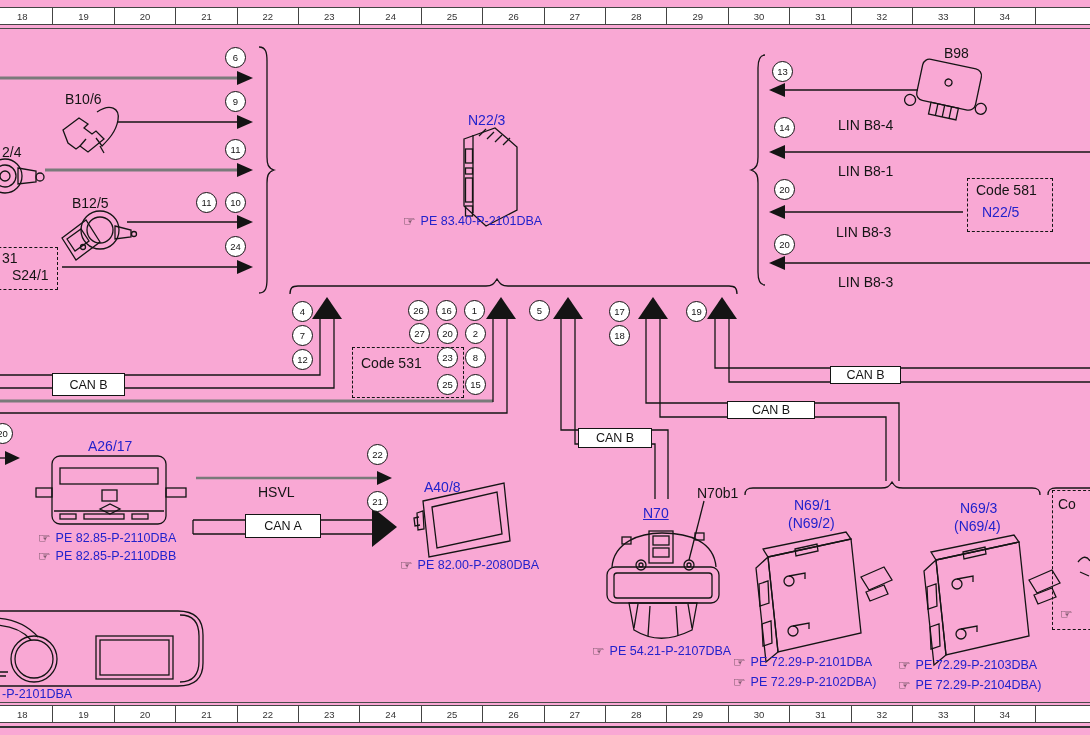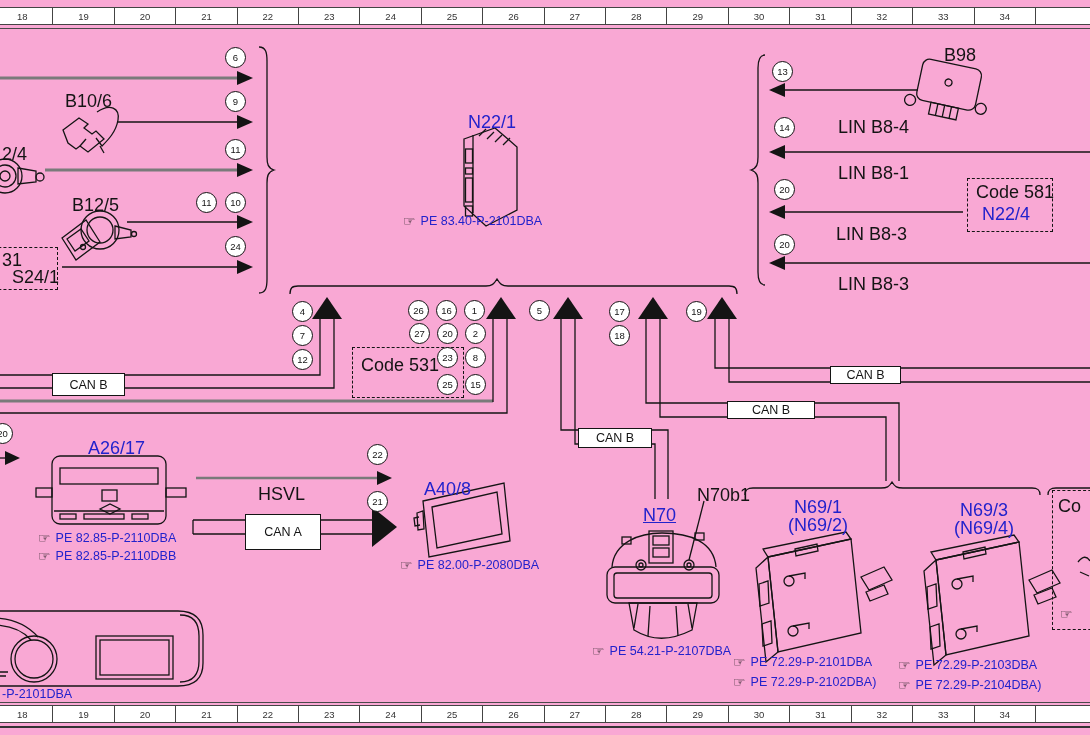--- a/index.html
+++ b/index.html
@@ -7,21 +7,21 @@
          font-family:"Liberation Sans",sans-serif;color:#141414;}
   
   .ruler{position:absolute;left:-8px;width:1098px;height:18px;display:flex;
          border-top:1px solid #444;border-bottom:1px solid #444;box-sizing:border-box;background:#fff;z-index:5;}
   .ruler-cells{display:flex;width:1044px;}
   .ruler-cell{flex:1;border-right:1px solid #444;display:flex;align-items:center;justify-content:center;
               font-size:9.5px;color:#333;box-sizing:border-box;}
   .ruler-stub{flex:1;}
   .hline{position:absolute;left:0;right:0;background:#4a4a4a;z-index:5;}
   
-  .lbl{position:absolute;font-size:18px;white-space:nowrap;z-index:4;}
+  .lbl{position:absolute;font-size:14px;white-space:nowrap;z-index:4;}
   .blue{color:#2222cc;}
   
   .circ{position:absolute;width:21px;height:21px;border:1.3px solid #141414;border-radius:50%;
         background:#fff;display:flex;align-items:center;justify-content:center;
         font-size:9.5px;z-index:3;box-sizing:border-box;}
   
   .busbox{position:absolute;background:#fff;border:1.4px solid #141414;display:flex;
           align-items:center;justify-content:center;font-size:12.5px;z-index:3;box-sizing:border-box;}
   
   .dashbox{position:absolute;border:1.4px dashed #141414;z-index:2;box-sizing:border-box;}
@@ -327,35 +327,35 @@
 
   <div class="dashbox" style="left:-12px;top:247px;width:70px;height:43px;"></div>
   <div class="dashbox" style="left:967px;top:178px;width:86px;height:54px;"></div>
   <div class="dashbox" style="left:352px;top:347px;width:112px;height:51px;"></div>
   <div class="dashbox" style="left:1052px;top:490px;width:60px;height:140px;"></div>
 
   <div class="busbox" style="left:52px;top:373px;width:73px;height:23px;">CAN B</div>
   <div class="busbox" style="left:578px;top:428px;width:74px;height:20px;">CAN B</div>
   <div class="busbox" style="left:727px;top:401px;width:88px;height:18px;">CAN B</div>
   <div class="busbox" style="left:830px;top:366px;width:71px;height:18px;">CAN B</div>
-  <div class="busbox" style="left:245px;top:514px;width:76px;height:36px;">CAN A</div>
+  <div class="busbox" style="left:245px;top:514px;width:76px;height:24px;">CAN A</div>
 
   <div class="lbl" style="left:65px;top:91px;">B10/6</div>
   <div class="lbl" style="left:2px;top:144px;">2/4</div>
   <div class="lbl" style="left:72px;top:195px;">B12/5</div>
   <div class="lbl" style="left:2px;top:250px;">31</div>
   <div class="lbl" style="left:12px;top:267px;">S24/1</div>
-  <div class="lbl blue" style="left:468px;top:112px;">N22/1</div>
+  <div class="lbl blue" style="left:468px;top:112px;">N22/3</div>
   <div class="lbl" style="left:944px;top:45px;">B98</div>
   <div class="lbl" style="left:838px;top:117px;">LIN B8-4</div>
   <div class="lbl" style="left:838px;top:163px;">LIN B8-1</div>
   <div class="lbl" style="left:836px;top:224px;">LIN B8-3</div>
   <div class="lbl" style="left:838px;top:274px;">LIN B8-3</div>
   <div class="lbl" style="left:976px;top:182px;">Code 581</div>
-  <div class="lbl blue" style="left:982px;top:204px;">N22/4</div>
+  <div class="lbl blue" style="left:982px;top:204px;">N22/5</div>
   <div class="lbl" style="left:361px;top:355px;">Code 531</div>
   <div class="lbl blue" style="left:88px;top:438px;">A26/17</div>
   <div class="lbl" style="left:258px;top:484px;">HSVL</div>
   <div class="lbl blue" style="left:424px;top:479px;">A40/8</div>
   <div class="lbl" style="left:697px;top:485px;">N70b1</div>
   <div class="lbl blue" style="left:643px;top:505px;text-decoration:underline;">N70</div>
   <div class="lbl blue" style="left:794px;top:497px;">N69/1</div>
   <div class="lbl blue" style="left:788px;top:515px;">(N69/2)</div>
   <div class="lbl blue" style="left:960px;top:500px;">N69/3</div>
   <div class="lbl blue" style="left:954px;top:518px;">(N69/4)</div>

